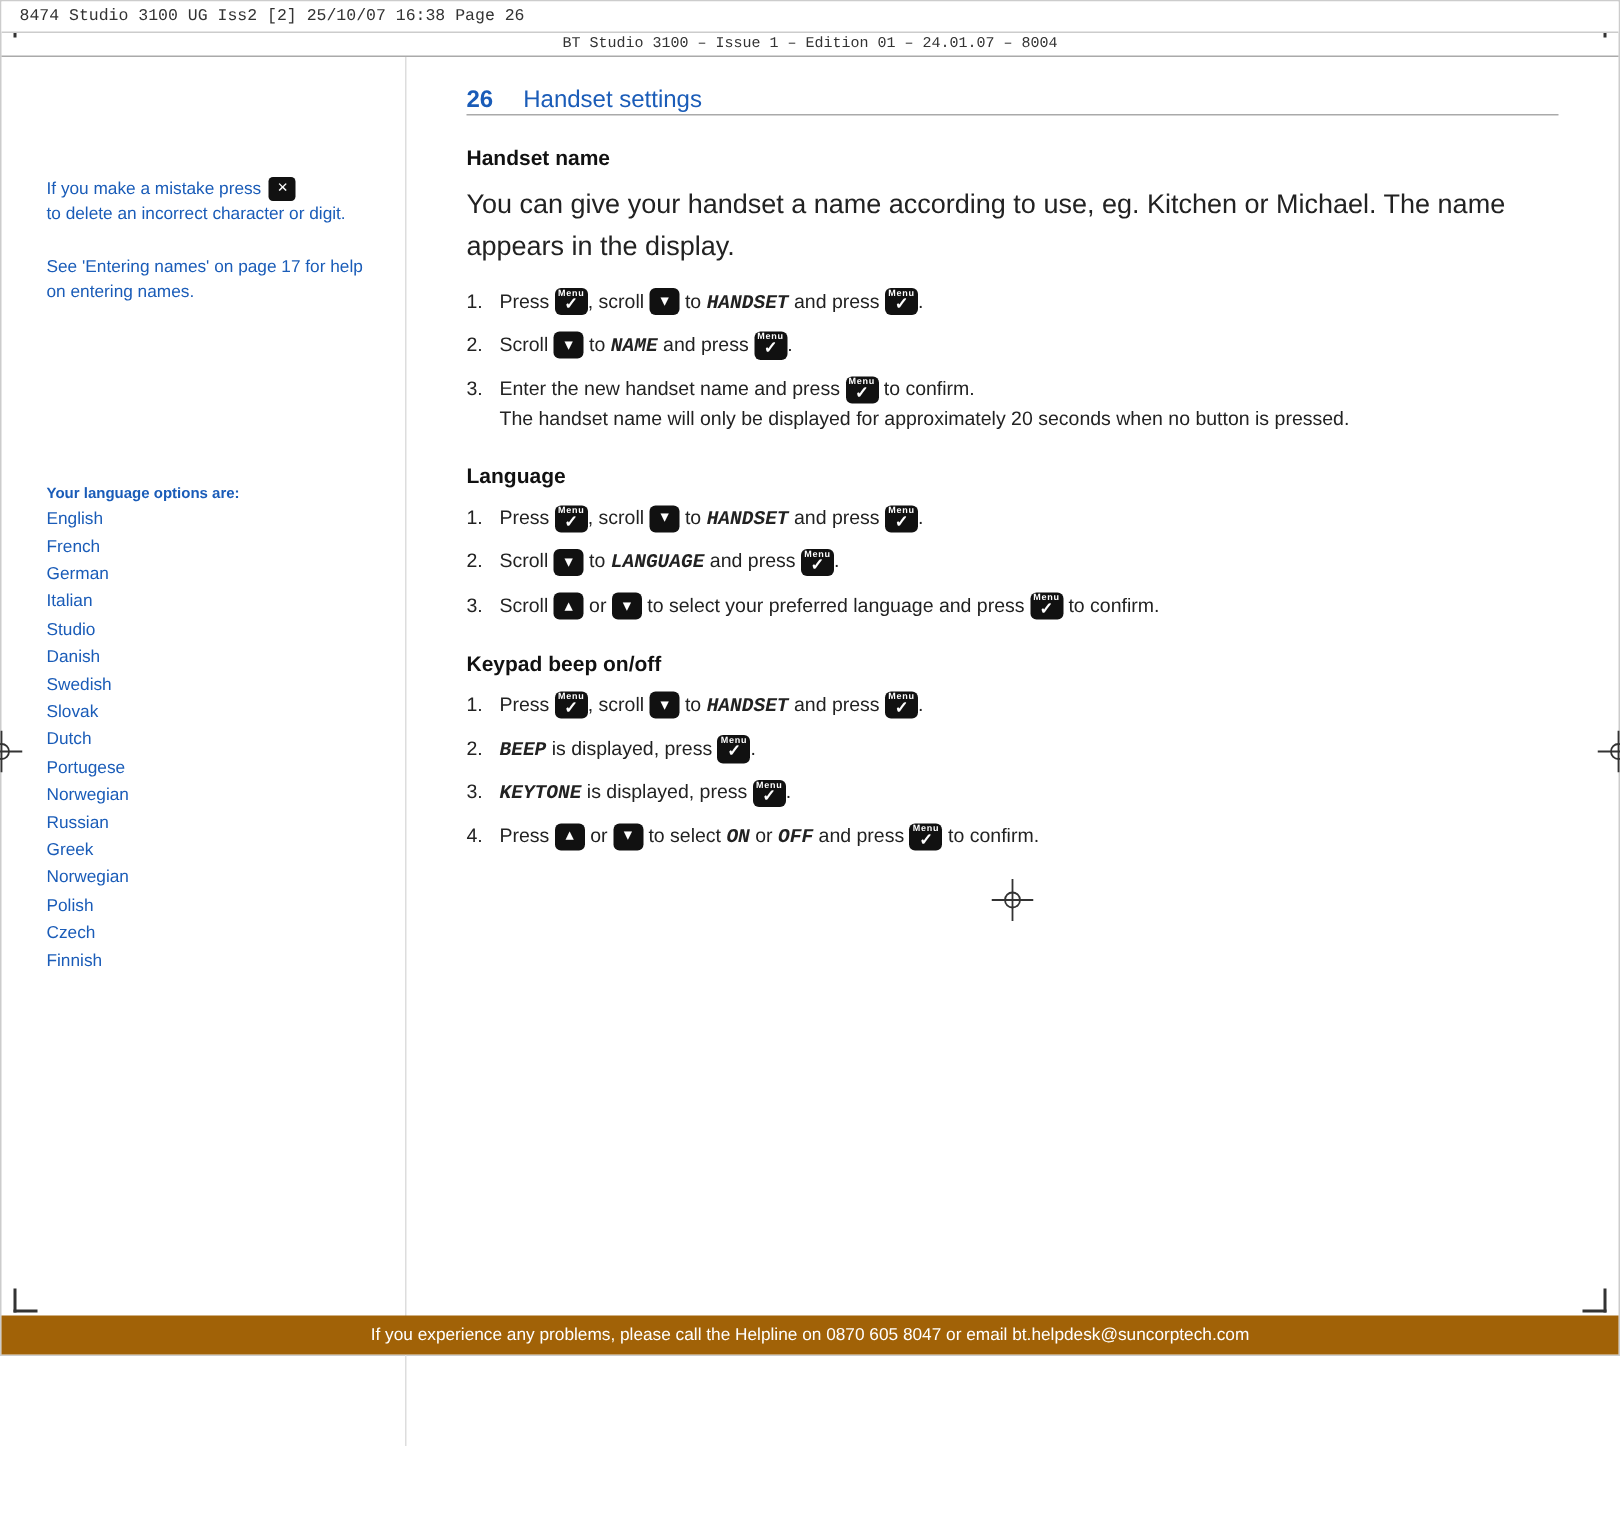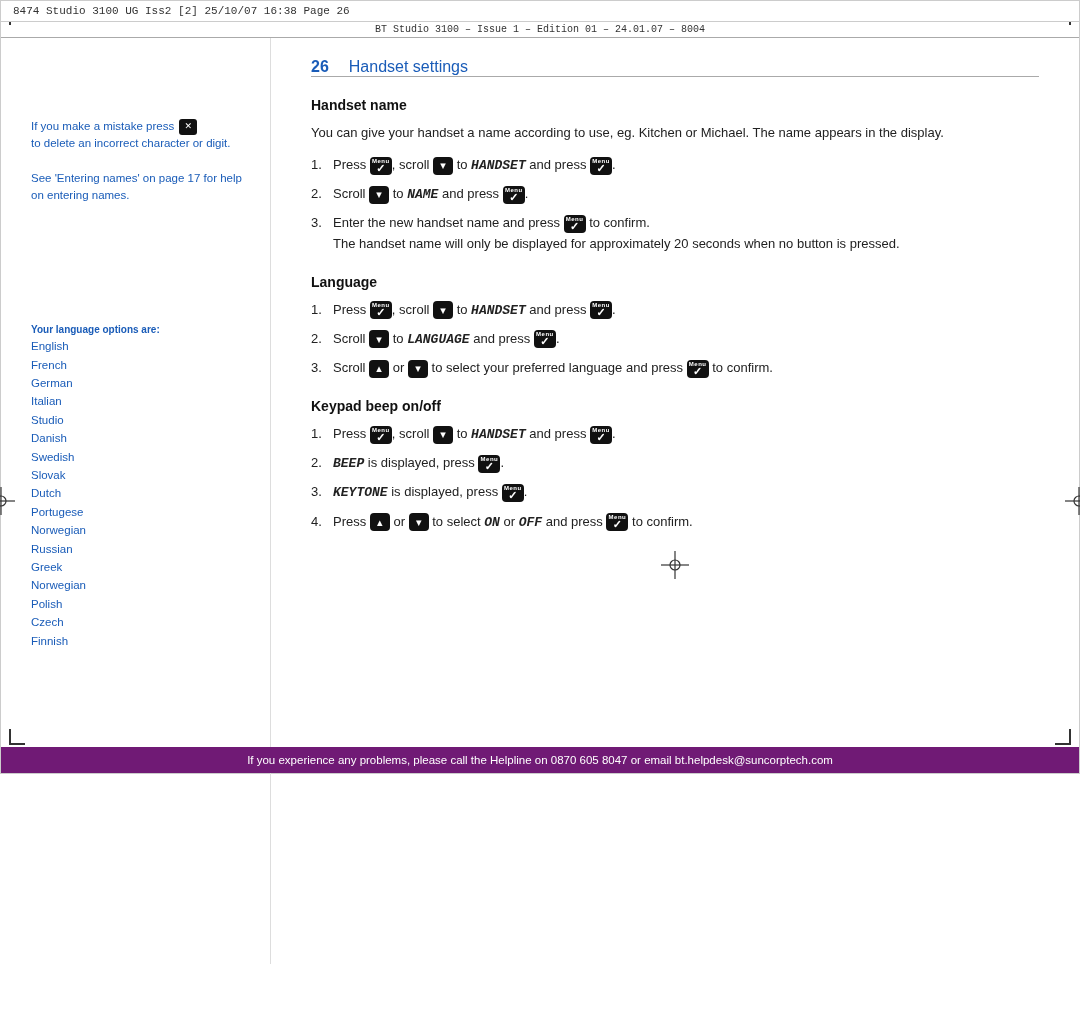--- a/index.html
+++ b/index.html
@@ -9,21 +9,21 @@
       height: 1024px;
       background: #fff;
       font-family: Arial, Helvetica, sans-serif;
       font-size: 13px;
       color: #222;
       overflow: hidden;
     }
 
     .page-wrapper {
       width: 1080px;
-      height: 774px;
+      height: 904px;
       position: relative;
       border: 1px solid #ccc;
     }
 
     
     .top-bar {
       display: flex;
       align-items: center;
       justify-content: space-between;
       padding: 4px 12px;
@@ -118,21 +118,21 @@
     
     .section-heading {
       font-size: 14px;
       font-weight: bold;
       color: #111;
       margin-bottom: 10px;
       margin-top: 20px;
     }
 
     .section-para {
-      font-size: 13px;
+      font-size: 18px;
       color: #222;
       line-height: 1.55;
       margin-bottom: 12px;
     }
 
     
     .numbered-list {
       list-style: none;
       padding: 0;
       margin: 0 0 14px 0;
@@ -224,21 +224,21 @@
       font-size: 13px;
       font-weight: bold;
     }
 
     
     .page-footer {
       position: absolute;
       bottom: 0;
       left: 0;
       right: 0;
-      background: #701a75;
+      background: #a16207;
       color: #fff;
       text-align: center;
       font-size: 11.5px;
       padding: 7px 10px;
     }
 
     
     .crosshair-svg {
       display: block;
     }

